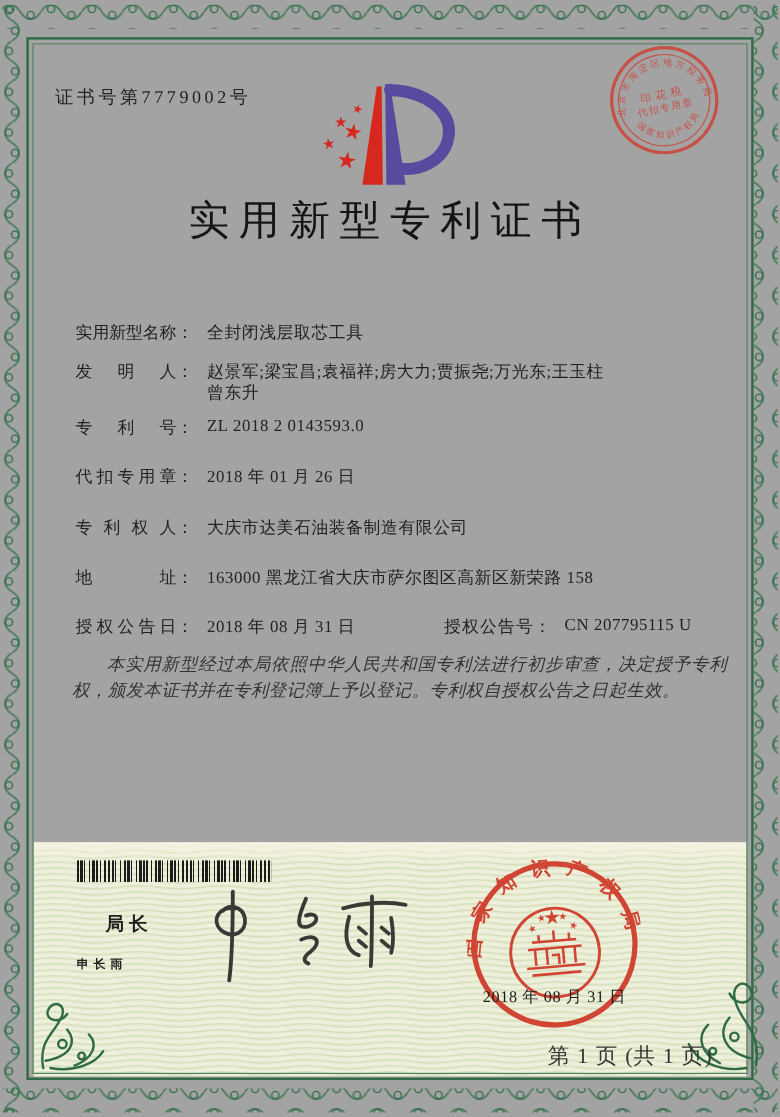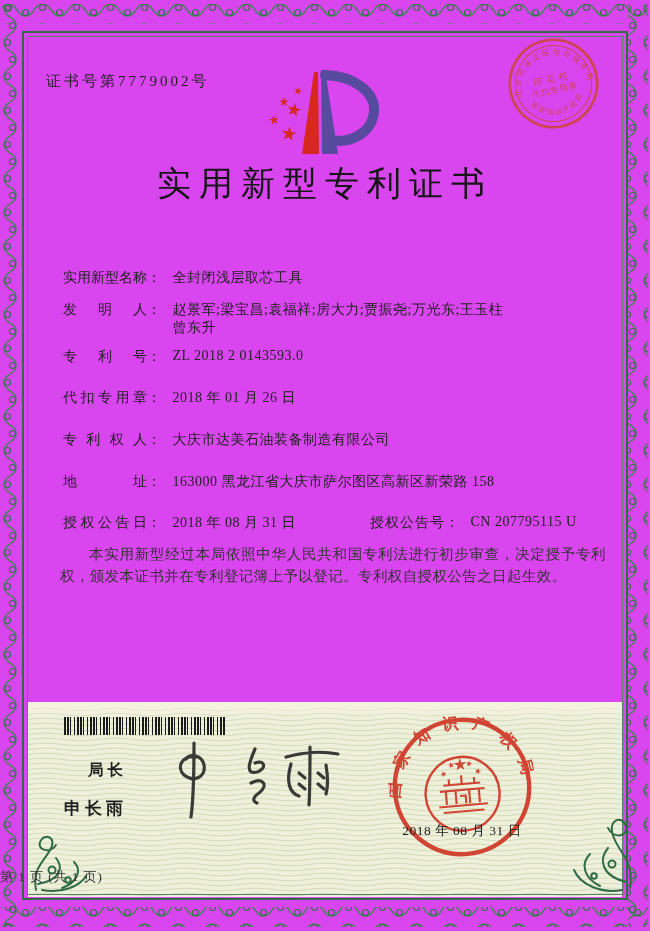--- a/index.html
+++ b/index.html
@@ -1,18 +1,18 @@
 <!DOCTYPE html>
 <html><head>
 <meta charset="utf-8">
 <style>
   html,body{margin:0;padding:0;}
   .page{
     position:relative;width:650px;height:931px;overflow:hidden;
-    background:#d946ef;
+    background:#a3a3a3;
     font-family:"Liberation Serif","DejaVu Serif",serif;
     color:#2b2b2b;
   }
   .abs{position:absolute;}
   
   .ornament-svg{position:absolute;left:0;top:0;width:650px;height:931px;}
   
   .frame-outer{position:absolute;left:22px;right:22px;top:31px;bottom:31px;border:2.5px solid #2f6b45;}
   .frame-inner{position:absolute;left:27px;right:27px;top:36px;bottom:36px;border:1px solid #558463;}
   
@@ -26,37 +26,37 @@
   
   .fields{position:absolute;left:63px;top:0;width:560px;font-size:14px;color:#222;}
   .frow{position:absolute;left:0;white-space:nowrap;}
   .flabel{display:inline-block;width:84px;text-align:justify;text-align-last:justify;vertical-align:top;}
   .flabel.narrow{width:auto;letter-spacing:1px;text-align-last:auto;}
   .fcolon{display:inline-block;vertical-align:top;}
   .fvalue{display:inline-block;margin-left:8px;vertical-align:top;letter-spacing:0.5px;}
   .fvalue .line2{display:block;}
   
   .body-text{position:absolute;left:60px;top:543px;width:546px;
-    font-size:14.5px;line-height:22.4px;text-align:justify;letter-spacing:0.4px;color:#333;}
+    font-size:14.5px;line-height:22.4px;text-align:justify;letter-spacing:0.4px;color:#333;font-style:italic;}
   .body-text p{margin:0;text-indent:2em;}
   .barcode{position:absolute;left:64px;top:717px;width:162px;height:18px;
     background:repeating-linear-gradient(90deg,
       #1b1b1b 0 2px,transparent 2px 3px,
       #1b1b1b 3px 5px,transparent 5px 6px,
       #1b1b1b 6px 7px,transparent 7px 10px,
       #1b1b1b 10px 11px,transparent 11px 13px);}
   .signer-title{position:absolute;left:64px;top:760px;font-size:15.5px;font-weight:700;letter-spacing:4px;color:#1f1f1f;margin-left:24px;}
-  .signer-name{position:absolute;left:64px;top:797px;font-size:17px;font-weight:700;letter-spacing:4px;color:#1f1f1f;text-align:center;}
+  .signer-name{position:absolute;left:64px;top:797px;font-size:10px;font-weight:700;letter-spacing:4px;color:#1f1f1f;text-align:center;}
   .signature-svg{position:absolute;left:158px;top:737px;}
   .top-seal{position:absolute;left:506px;top:36px;transform:rotate(-12deg);opacity:.88;}
   .bottom-seal{position:absolute;left:389px;top:714px;transform:rotate(-5deg);opacity:.92;}
   .seal-date{position:absolute;left:386px;top:822px;width:152px;text-align:center;
     font-size:13.5px;color:#1c1c1c;letter-spacing:0.5px;}
-  .footer{position:absolute;left:0;right:56px;top:868px;text-align:left;
-    font-size:13px;letter-spacing:1px;color:#333;}
+  .footer{position:absolute;left:0;right:56px;top:868px;text-align:right;
+    font-size:18px;letter-spacing:1px;color:#333;}
   .seal-text{font-family:"Liberation Serif","DejaVu Serif",serif;}
 </style>
 </head>
 <body>
 
 <div class="page">
 
   <svg class="ornament-svg">
     <defs>
       <pattern id="laceH" width="34" height="20" patternUnits="userSpaceOnUse">

